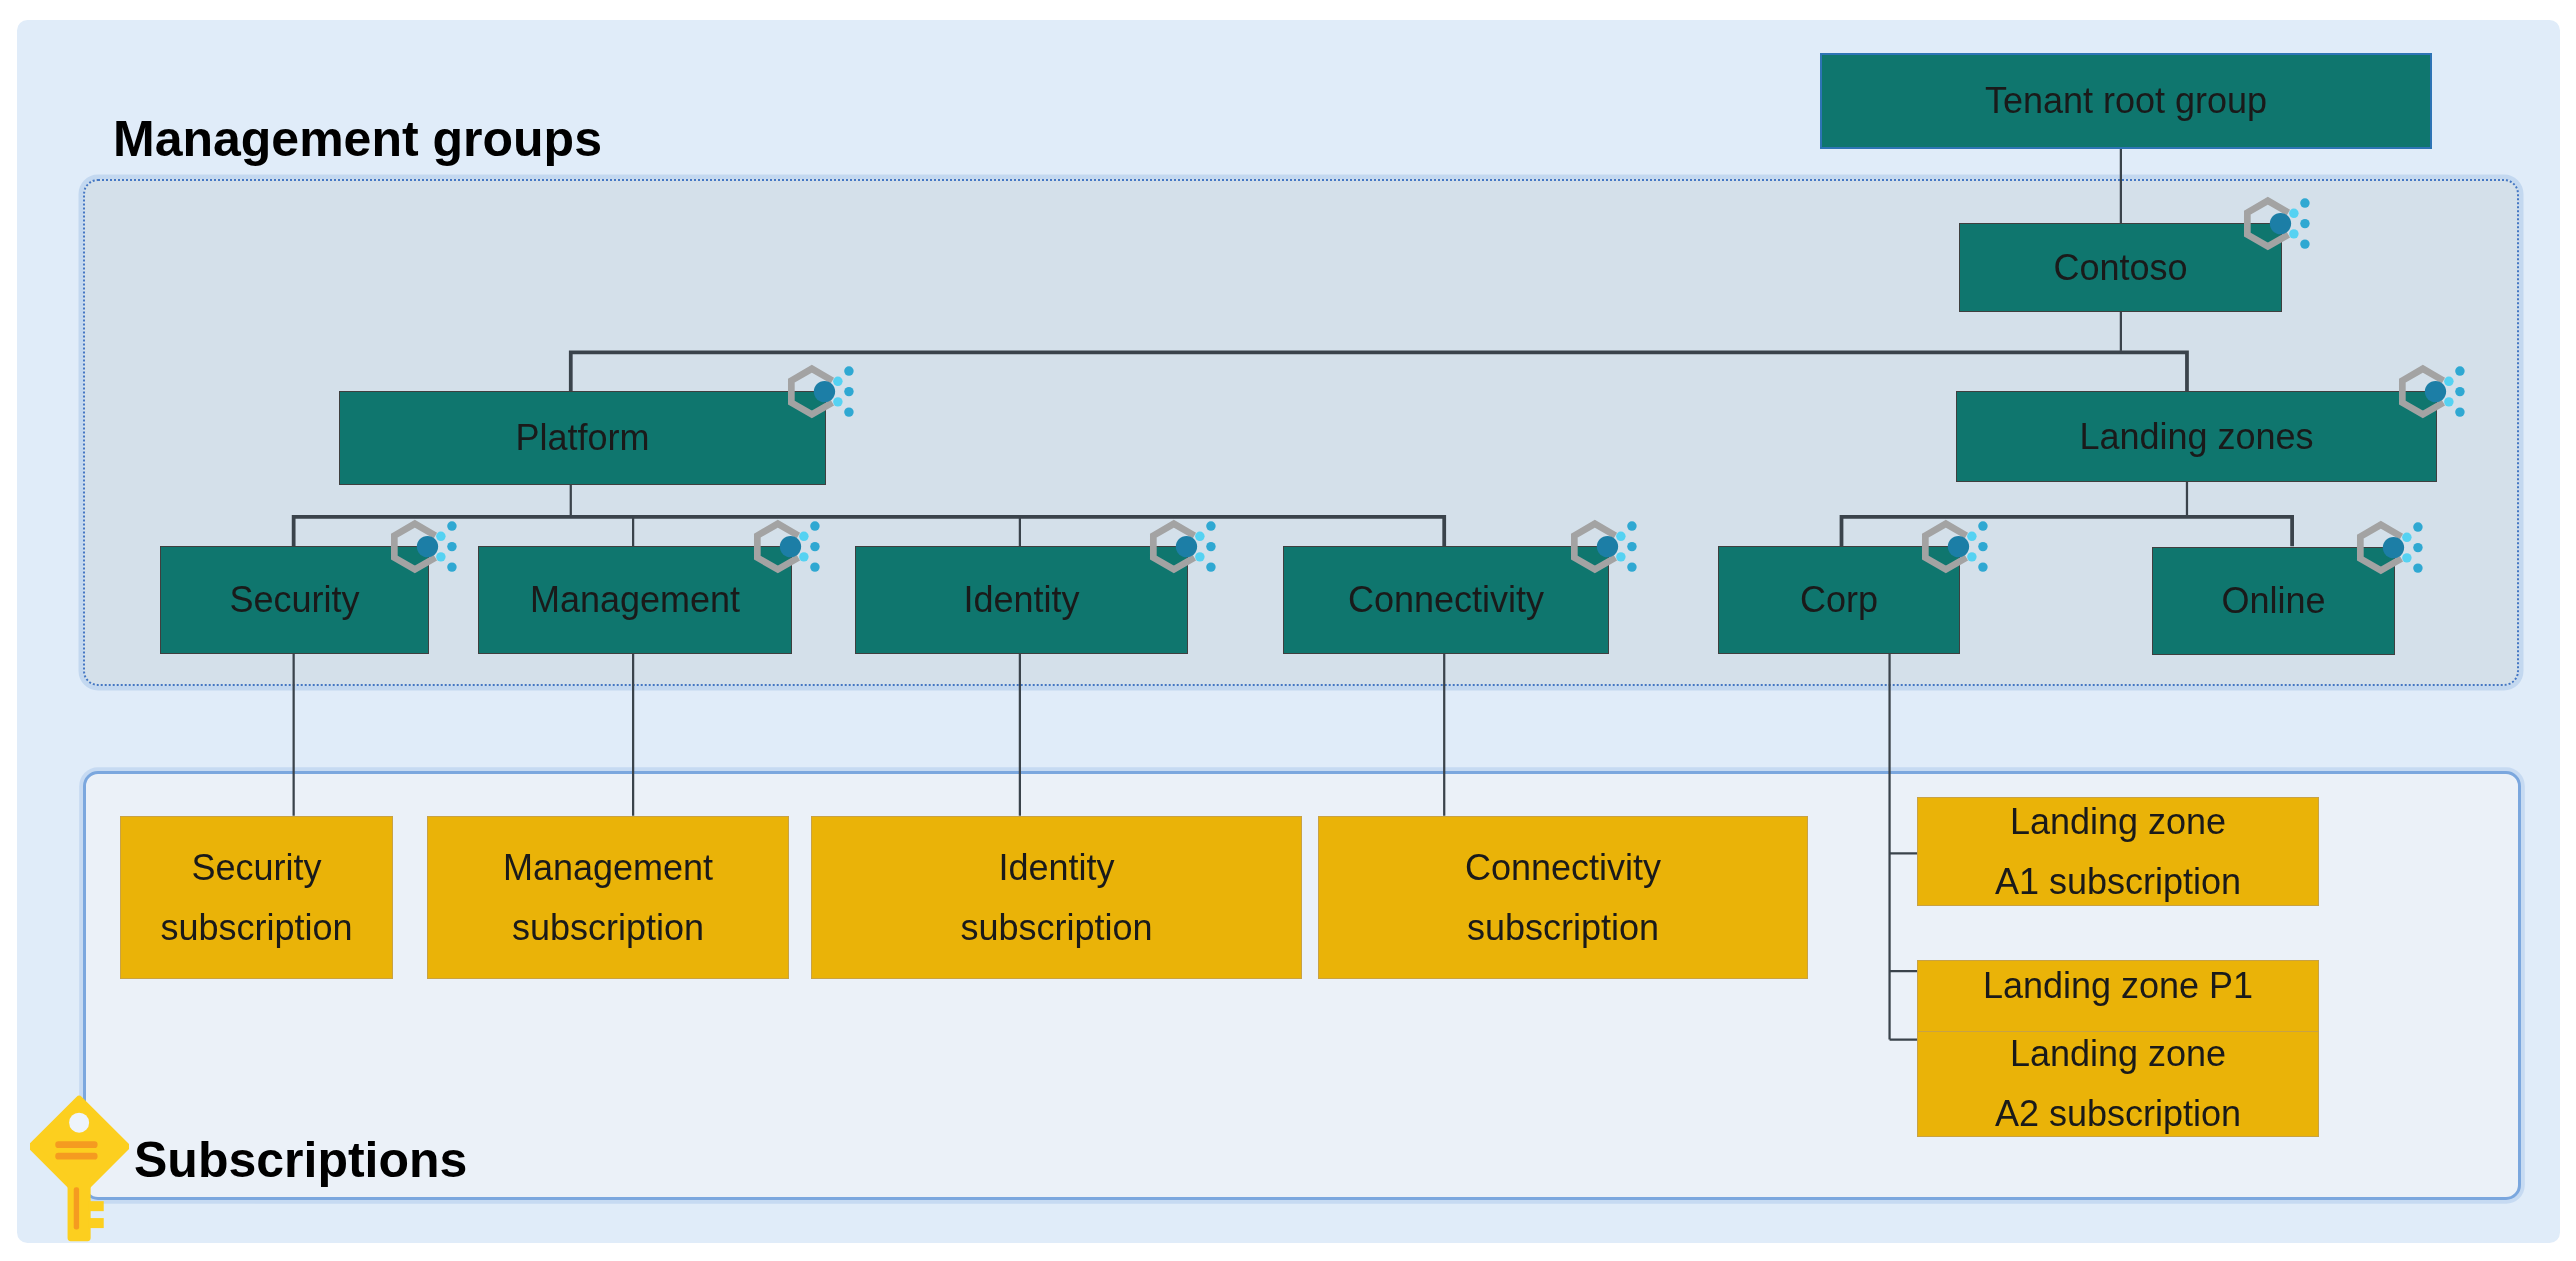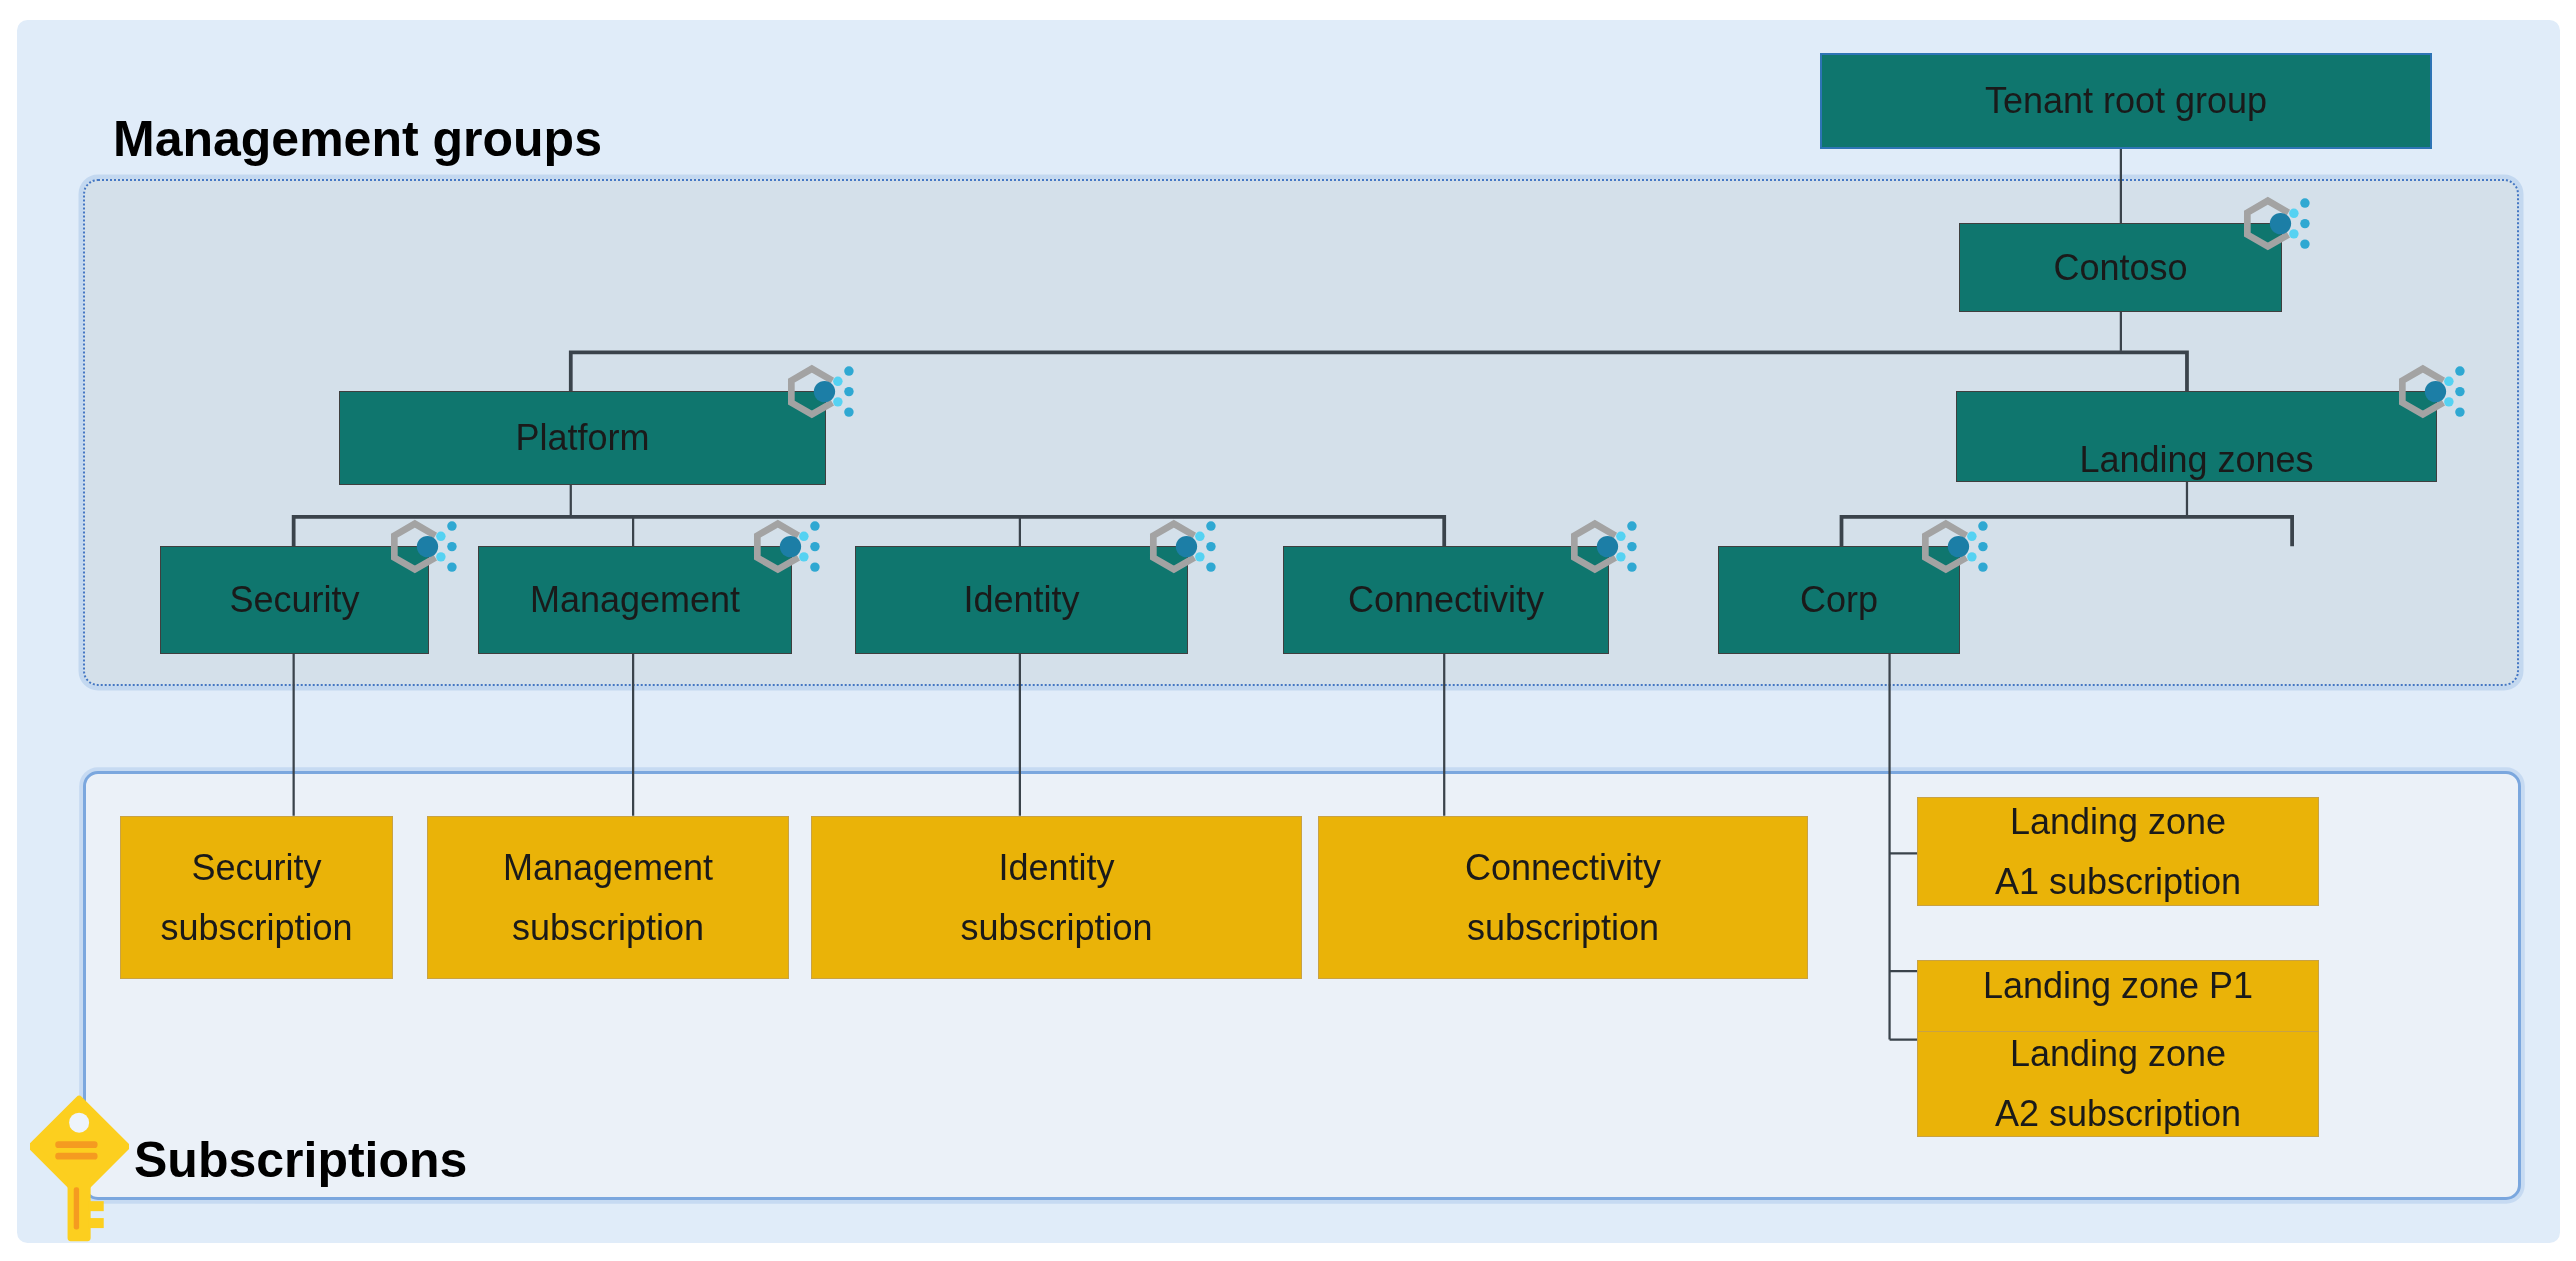--- a/index.html
+++ b/index.html
@@ -106,21 +106,21 @@
           <polyline points="60,21 34,6 8,21 8,49 34,64 60,49" fill="none" stroke="#a3a3a3" stroke-width="8.5"></polyline>
           <circle cx="50" cy="35" r="13.5" fill="#1c7ea6"></circle>
           <circle cx="67" cy="22" r="6" fill="#55d2f2"></circle>
           <circle cx="67" cy="48" r="6" fill="#55d2f2"></circle>
           <circle cx="81" cy="9" r="6" fill="#2fa8d2"></circle>
           <circle cx="81" cy="35" r="6" fill="#2fa8d2"></circle>
           <circle cx="81" cy="61" r="6" fill="#2fa8d2"></circle>
         </svg></span>
   </div>
 
-  <div class="node" style="left:1956px;top:391px;width:479px;height:89px;align-items:flex-end;">
+  <div class="node" style="left:1956px;top:391px;width:479px;height:89px;">
     <span class="label">Landing zones</span>
     <span class="mg-icon" style="right:-35px;top:-28.5px;"><svg viewBox="0 0 95 90" width="75" height="71">
           <polyline points="60,21 34,6 8,21 8,49 34,64 60,49" fill="none" stroke="#a3a3a3" stroke-width="8.5"></polyline>
           <circle cx="50" cy="35" r="13.5" fill="#1c7ea6"></circle>
           <circle cx="67" cy="22" r="6" fill="#55d2f2"></circle>
           <circle cx="67" cy="48" r="6" fill="#55d2f2"></circle>
           <circle cx="81" cy="9" r="6" fill="#2fa8d2"></circle>
           <circle cx="81" cy="35" r="6" fill="#2fa8d2"></circle>
           <circle cx="81" cy="61" r="6" fill="#2fa8d2"></circle>
         </svg></span>
@@ -184,20 +184,32 @@
           <polyline points="60,21 34,6 8,21 8,49 34,64 60,49" fill="none" stroke="#a3a3a3" stroke-width="8.5"></polyline>
           <circle cx="50" cy="35" r="13.5" fill="#1c7ea6"></circle>
           <circle cx="67" cy="22" r="6" fill="#55d2f2"></circle>
           <circle cx="67" cy="48" r="6" fill="#55d2f2"></circle>
           <circle cx="81" cy="9" r="6" fill="#2fa8d2"></circle>
           <circle cx="81" cy="35" r="6" fill="#2fa8d2"></circle>
           <circle cx="81" cy="61" r="6" fill="#2fa8d2"></circle>
         </svg></span>
   </div>
 
+  <div class="node" style="left:2152px;top:547px;width:241px;height:106px;">
+    <span class="label">Online</span>
+    <span class="mg-icon" style="right:-35px;top:-28.5px;"><svg viewBox="0 0 95 90" width="75" height="71">
+          <polyline points="60,21 34,6 8,21 8,49 34,64 60,49" fill="none" stroke="#a3a3a3" stroke-width="8.5"></polyline>
+          <circle cx="50" cy="35" r="13.5" fill="#1c7ea6"></circle>
+          <circle cx="67" cy="22" r="6" fill="#55d2f2"></circle>
+          <circle cx="67" cy="48" r="6" fill="#55d2f2"></circle>
+          <circle cx="81" cy="9" r="6" fill="#2fa8d2"></circle>
+          <circle cx="81" cy="35" r="6" fill="#2fa8d2"></circle>
+          <circle cx="81" cy="61" r="6" fill="#2fa8d2"></circle>
+        </svg></span>
+  </div>
 
   <div class="sub" style="left:120px;top:816px;width:271px;height:161px;">
     <span class="label">Security
 subscription</span>
   </div>
   <div class="sub" style="left:427px;top:816px;width:360px;height:161px;">
     <span class="label">Management
 subscription</span>
   </div>
   <div class="sub" style="left:811px;top:816px;width:489px;height:161px;">

